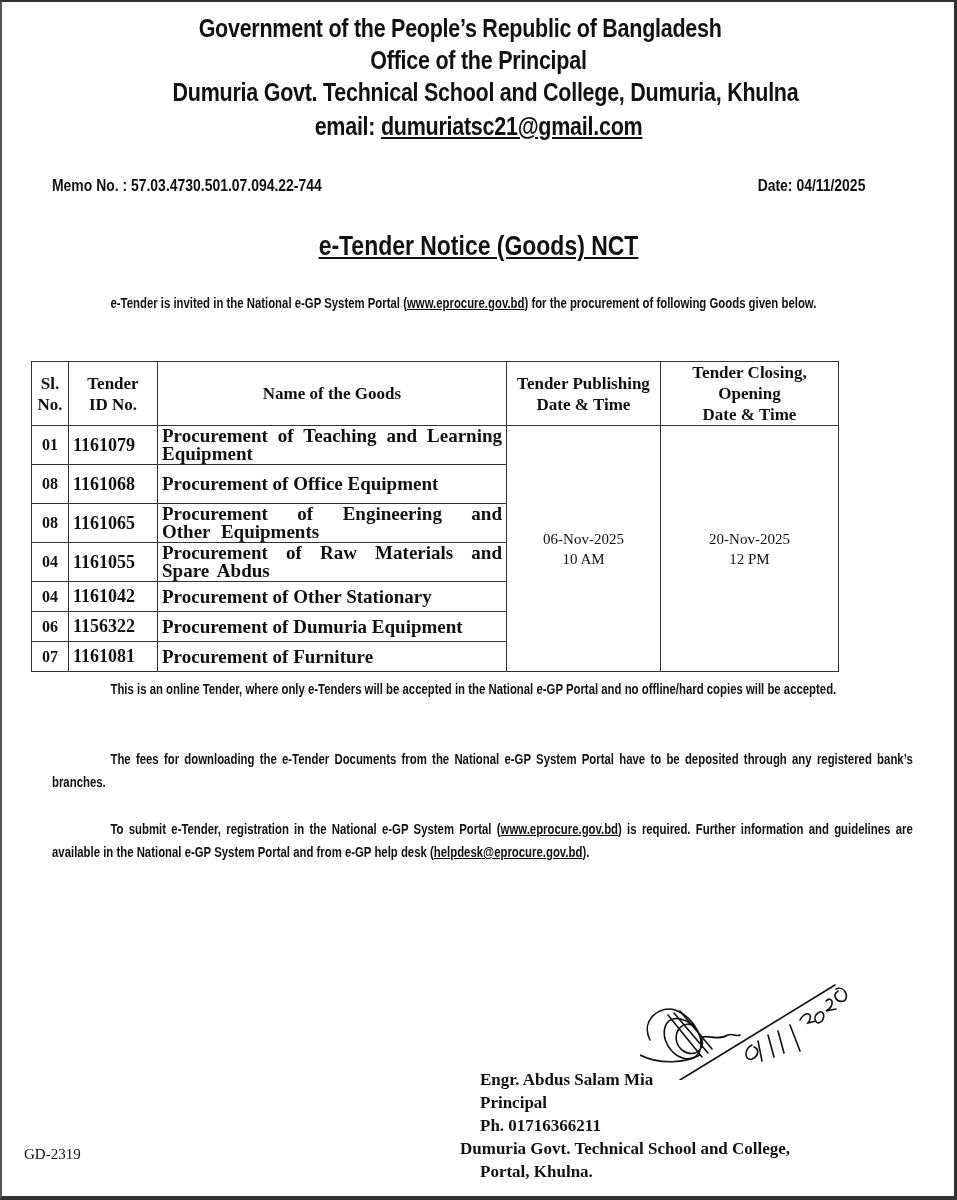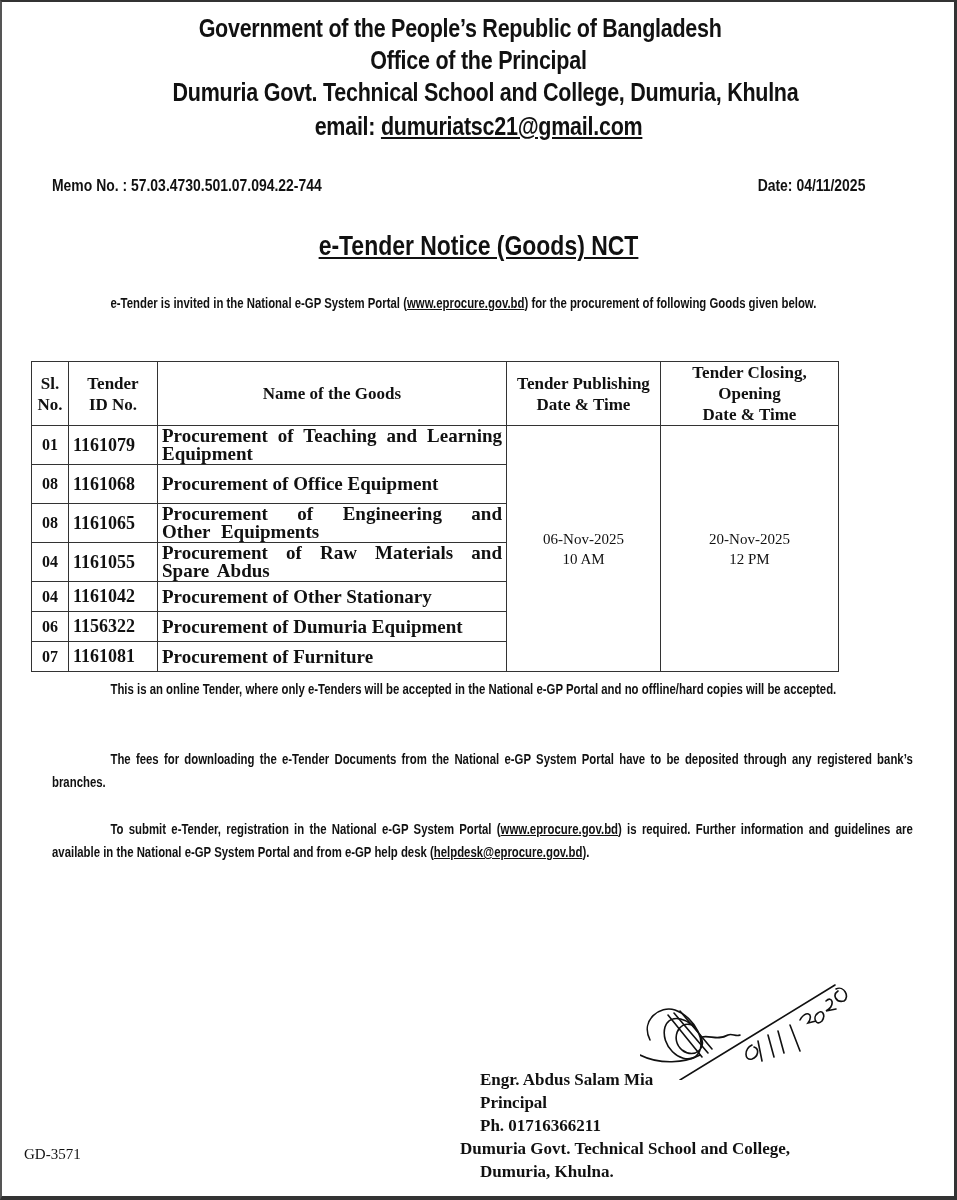--- a/index.html
+++ b/index.html
@@ -145,15 +145,15 @@
     <path d="M128 70 L 134 92 M138 66 L 144 88"></path>
     <path d="M150 60 L 160 86"></path>
     <path d="M160 55 C 165 45, 175 48, 168 58 L 176 56 M178 48 C 172 52, 176 62, 182 56 C 186 50, 182 44, 178 48 M186 36 C 192 30, 196 40, 186 46 L 196 44 M198 26 C 192 30, 196 38, 204 36 C 210 32, 204 20, 196 24"></path>
   </g>
 </svg>
 
 <div class="sigblock" style="top:1070px">Engr. Abdus Salam Mia</div>
 <div class="sigblock" style="top:1093px">Principal</div>
 <div class="sigblock" style="top:1116px">Ph. 01716366211</div>
 <div class="sigblock" style="top:1139px; left:460px">Dumuria Govt. Technical School and College,</div>
-<div class="sigblock" style="top:1162px">Dumuria, Khulna.</div>
+<div class="sigblock" style="top:1162px">Portal, Khulna.</div>
 
-<div class="gd">GD-3571</div>
+<div class="gd">GD-2319</div>
 
 </body></html>

